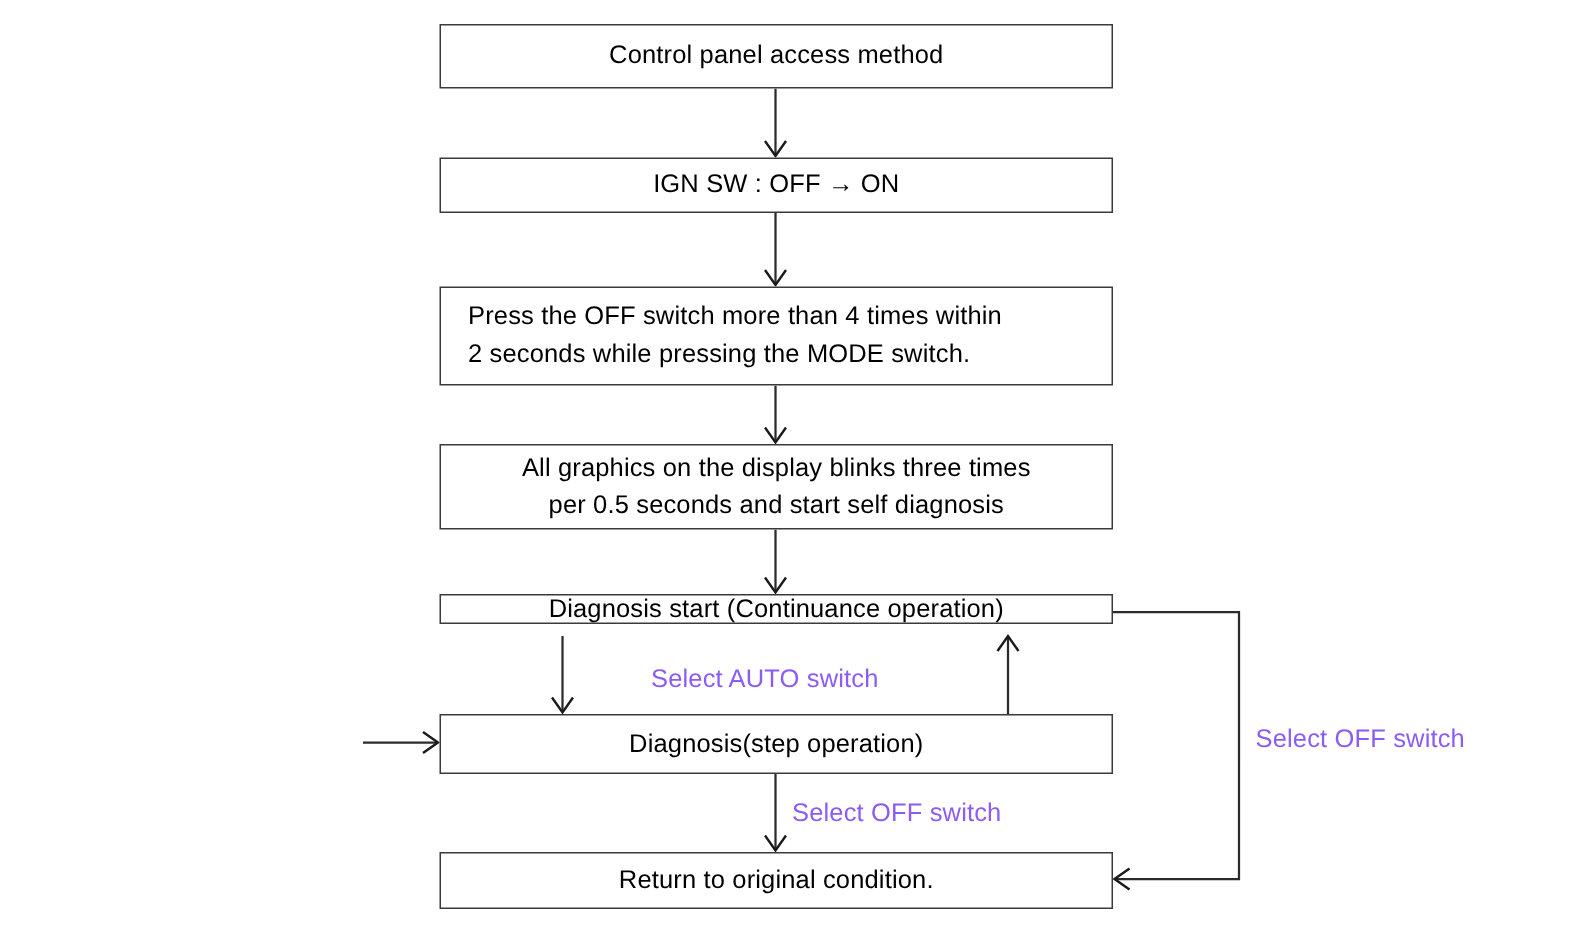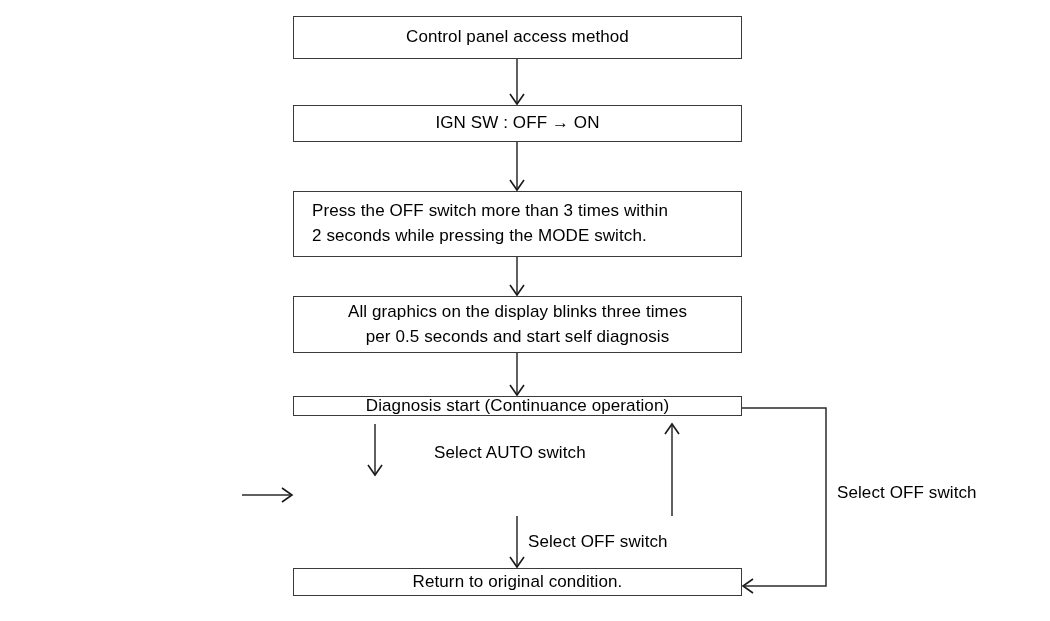--- a/index.html
+++ b/index.html
@@ -40,21 +40,21 @@
     padding-left: 18px;
   }
   .node-text {
     display: block;
     white-space: pre-line;
   }
   .ann {
     position: absolute;
     font-size: 17px;
     line-height: 1.45;
-    color: #000000;
+    color: #8b5cf6;
     white-space: pre-line;
     letter-spacing: 0.1px;
   }
   svg.edges {
     position: absolute;
     left: 0;
     top: 0;
     width: 1050px;
     height: 621px;
     pointer-events: none;
@@ -127,35 +127,38 @@
 
   <div class="node" style="left:293px; top:16px; width:449px; height:43px;">
     <span class="node-text">Control panel access method</span>
   </div>
 
   <div class="node" style="left:293px; top:105px; width:449px; height:37px;text-align:right;">
     <span class="node-text">IGN SW : OFF → ON</span>
   </div>
 
   <div class="node left-align" style="left:293px; top:191px; width:449px; height:66px;">
-    <span class="node-text">Press the OFF switch more than 3 times within
+    <span class="node-text">Press the OFF switch more than 4 times within
 2 seconds while pressing the MODE switch.</span>
   </div>
 
   <div class="node" style="left:293px; top:296px; width:449px; height:57px;">
     <span class="node-text">All graphics on the display blinks three times
 per 0.5 seconds and start self diagnosis</span>
   </div>
 
   <div class="node" style="left:293px; top:396px; width:449px; height:20px;">
     <span class="node-text">Diagnosis start (Continuance operation)</span>
   </div>
 
+  <div class="node" style="left:293px; top:476px; width:449px; height:40px;">
+    <span class="node-text">Diagnosis(step operation)</span>
+  </div>
 
-  <div class="node" style="left:293px; top:568px; width:449px; height:28px;">
+  <div class="node" style="left:293px; top:568px; width:449px; height:38px;">
     <span class="node-text">Return to original condition.</span>
   </div>
 
   <div class="ann" style="left:434px; top:441px;">Select AUTO switch</div>
 
   <div class="ann" style="left:528px; top:530px;">Select OFF switch</div>
 
   <div class="ann" style="left:837px; top:481px;">Select OFF switch</div>
 
 

